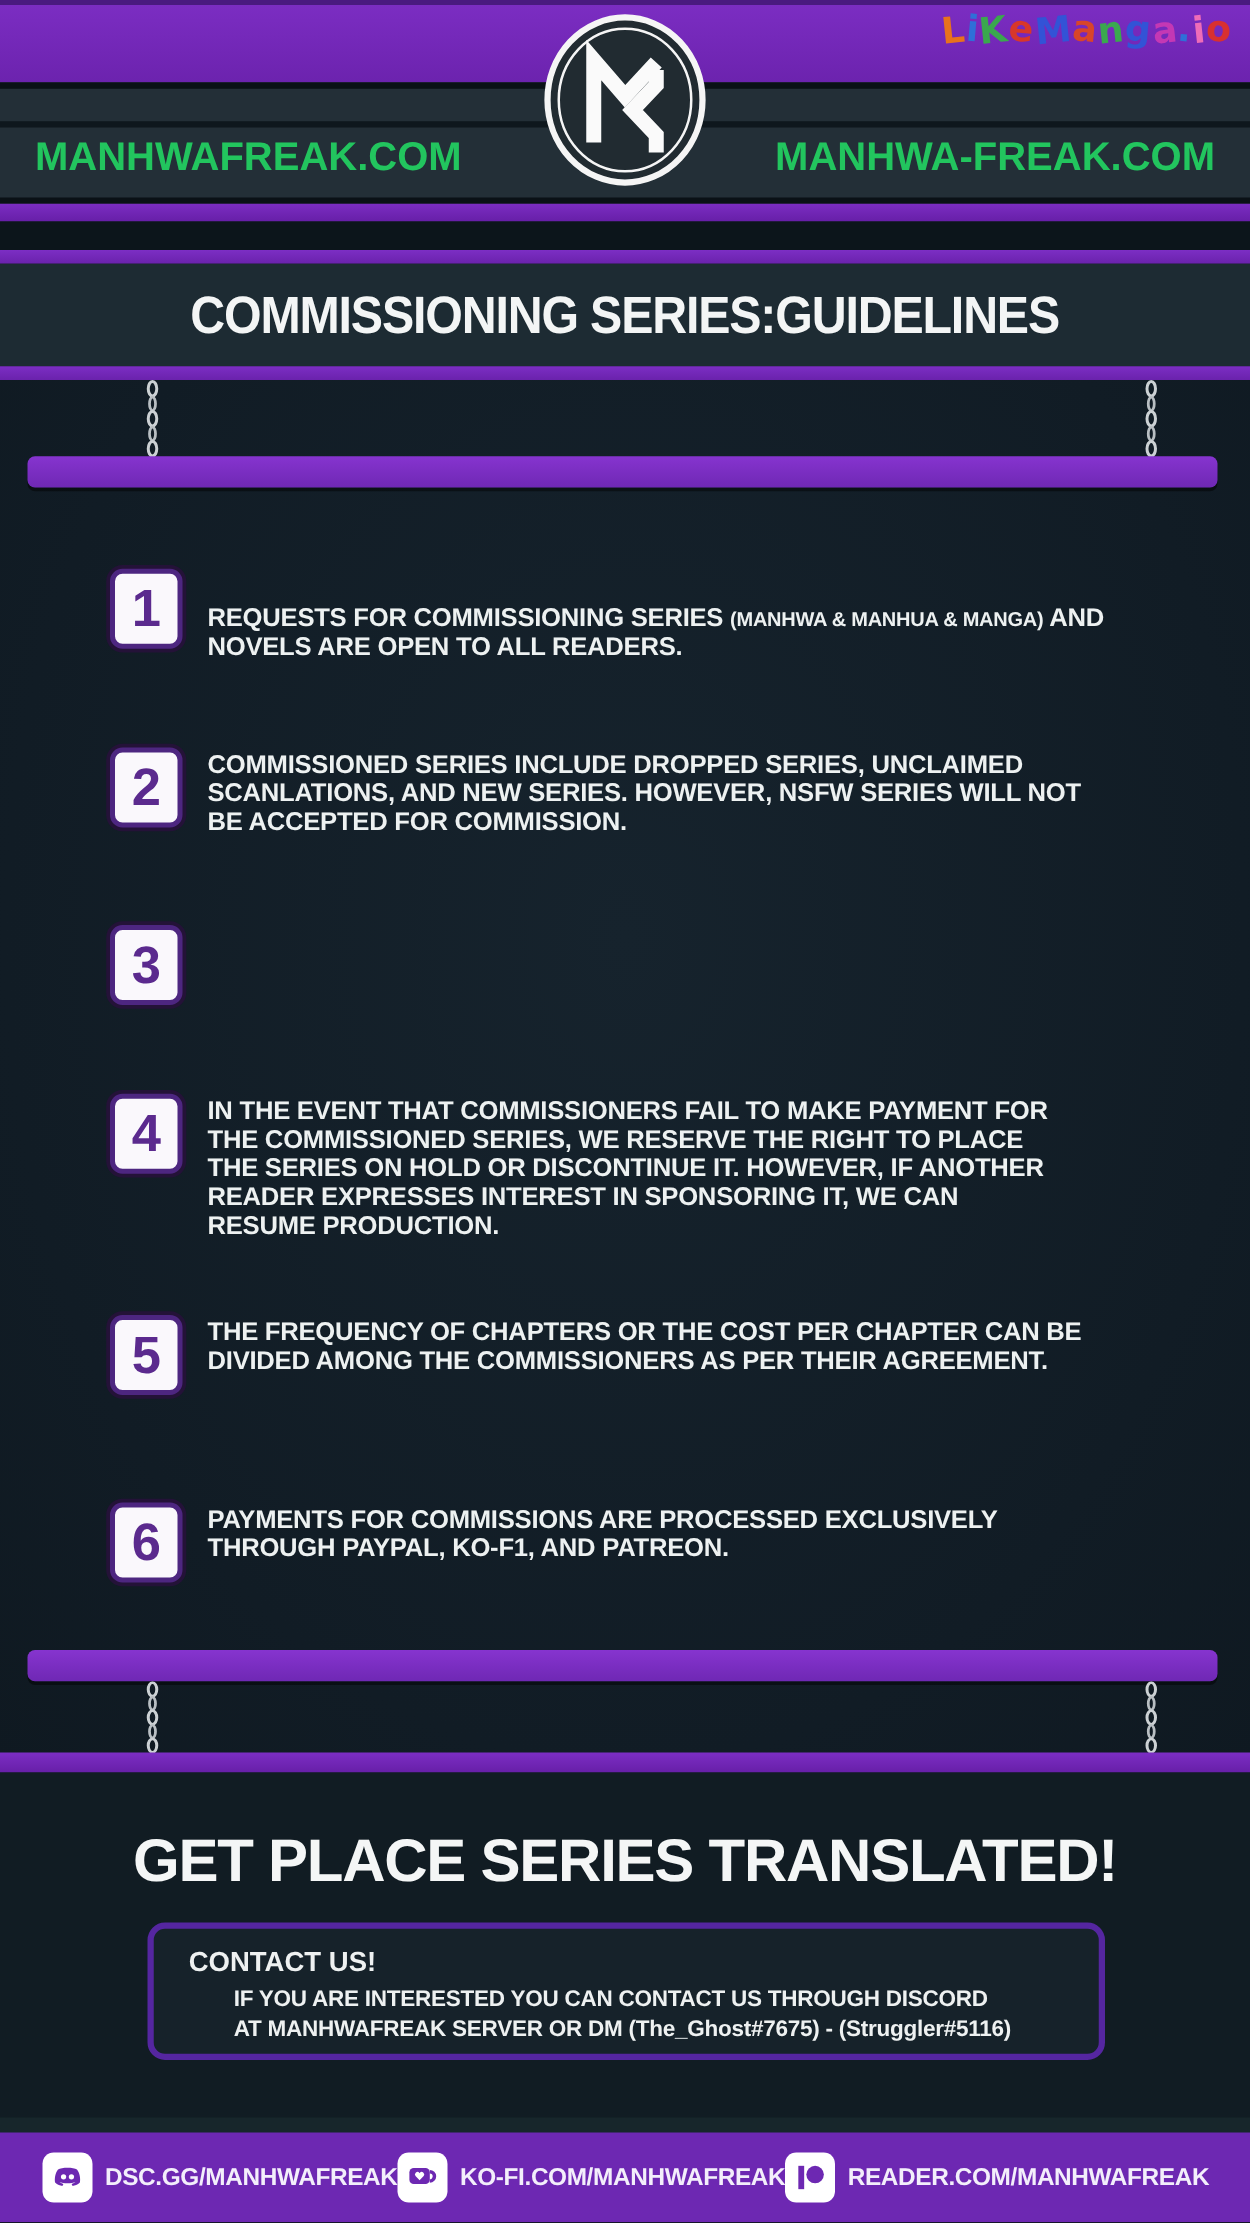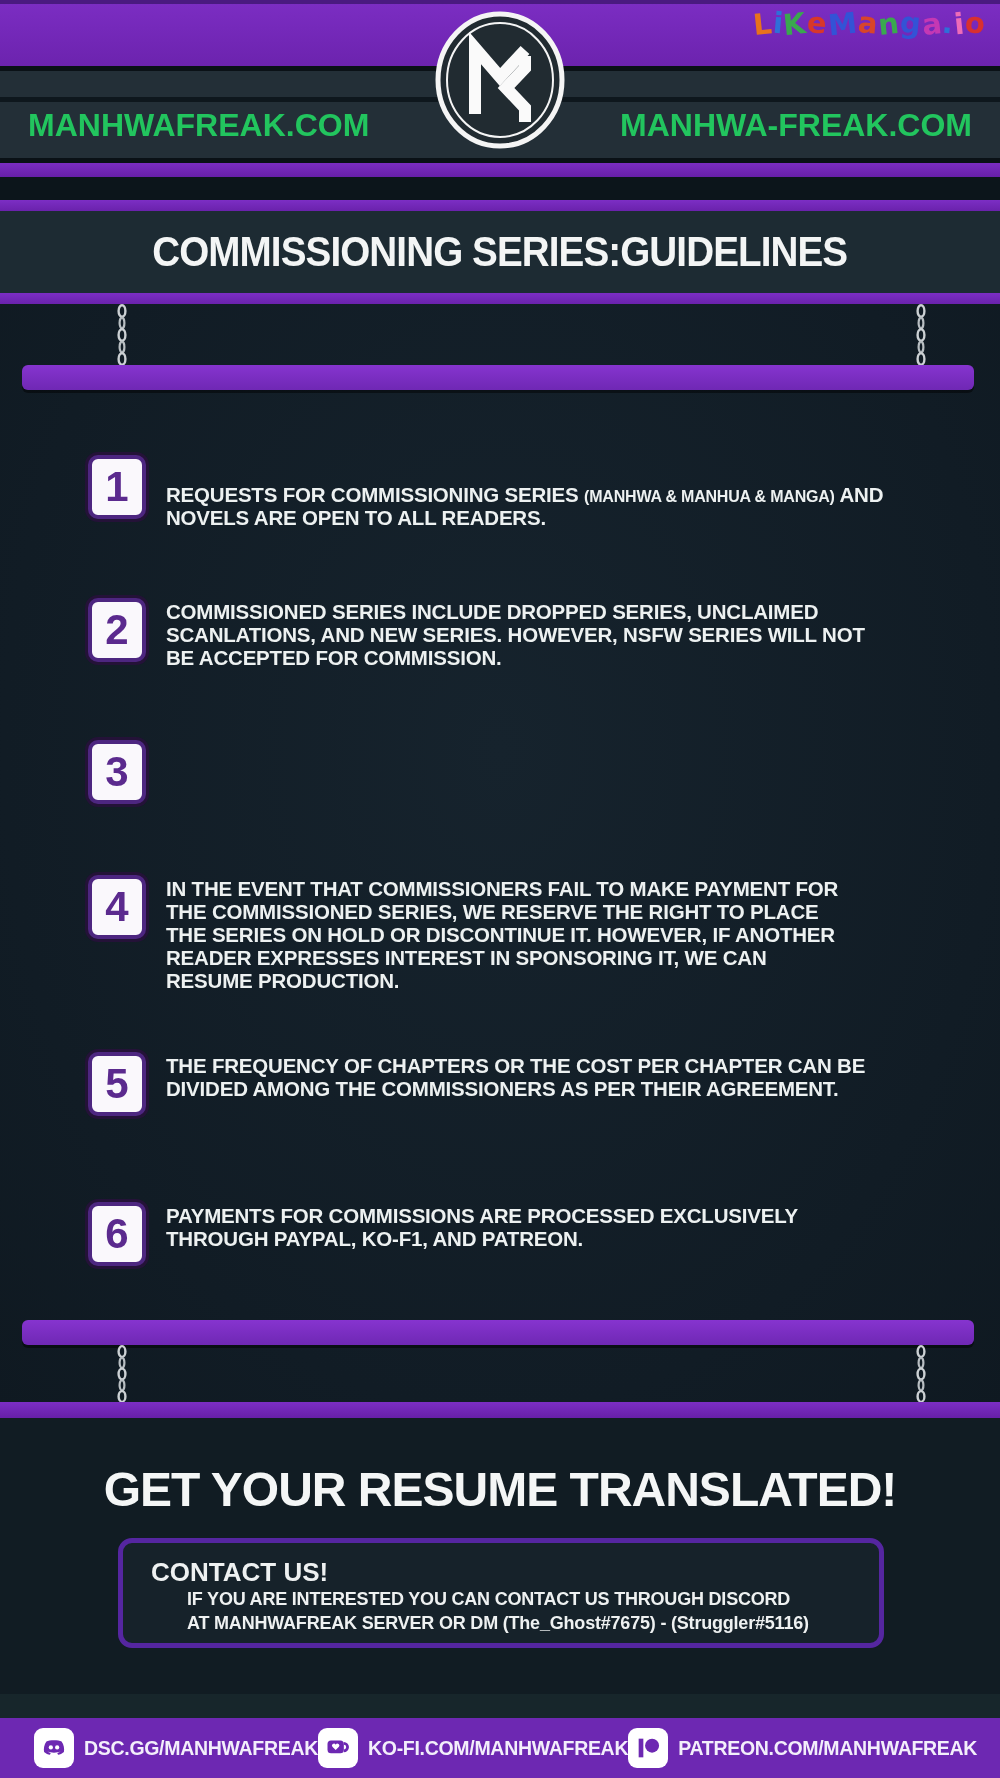--- a/index.html
+++ b/index.html
@@ -54,25 +54,25 @@
     color:#edf1f1;max-width:730px;padding-top:3px;}
   .item-text .small{font-size:16px;}
   .i1{top:151px;} .i2{top:294px;} .i3{top:436px;} .i4{top:571px;} .i5{top:748px;} .i6{top:898px;}
   
   .footer{position:relative;width:100%;height:360px;background:#111c23;}
   .cta-heading{position:absolute;top:44px;left:0;right:0;text-align:center;
     font-size:48px;font-weight:bold;letter-spacing:-1px;color:#f4f6f6;}
   .contact-box{position:absolute;left:118px;width:756px;top:120px;height:100px;
     border:5px solid #5526a0;border-radius:14px;background:#16222a;
     box-sizing:content-box;padding:0;}
-  .contact-title{position:absolute;left:28px;top:14px;font-size:26px;font-weight:bold;}
+  .contact-title{position:absolute;left:28px;top:14px;font-size:22px;font-weight:bold;}
   .contact-line1{position:absolute;left:64px;top:46px;font-size:18px;font-weight:bold;letter-spacing:-0.2px;}
   .contact-line2{position:absolute;left:64px;top:70px;font-size:18px;font-weight:bold;letter-spacing:-0.2px;}
   .pre-bar{position:absolute;left:0;right:0;bottom:56px;height:28px;background:#17262b;}
-  .footer-bar{position:absolute;left:0;right:0;bottom:0;height:60px;background:#6d28b2;
+  .footer-bar{position:absolute;left:0;right:0;bottom:0;height:72px;background:#6d28b2;
     display:flex;align-items:center;justify-content:space-between;padding:0 34px;box-sizing:border-box;}
   .social{display:flex;align-items:center;gap:10px;text-decoration:none;color:#f3eefb;}
   .social-icon{width:40px;height:40px;background:#ffffff;border-radius:9px;
     display:flex;align-items:center;justify-content:center;}
   .social-label{font-size:19.5px;font-weight:bold;letter-spacing:-0.3px;color:#f3eefb;white-space:nowrap;}
 </style>
 </head>
 <body>
 
 <div class="page">
@@ -162,21 +162,21 @@
       <ellipse cx="6" cy="7" rx="3.4" ry="5.8" fill="none" stroke="#ccd1d4" stroke-width="2.4"></ellipse>
       <ellipse cx="6" cy="19" rx="2.4" ry="5.4" fill="none" stroke="#b9bfc3" stroke-width="2.2"></ellipse>
       <ellipse cx="6" cy="31" rx="3.4" ry="5.8" fill="none" stroke="#ccd1d4" stroke-width="2.4"></ellipse>
       <ellipse cx="6" cy="43" rx="2.4" ry="5.4" fill="none" stroke="#b9bfc3" stroke-width="2.2"></ellipse>
       <ellipse cx="6" cy="55" rx="3.4" ry="5.8" fill="none" stroke="#ccd1d4" stroke-width="2.4"></ellipse>
     </svg>
     <div class="bottom-stripe"></div>
   </div>
 
   <div class="footer">
-    <div class="cta-heading">GET YOUR RESUME TRANSLATED!</div>
+    <div class="cta-heading">GET PLACE SERIES TRANSLATED!</div>
     <div class="contact-box">
       <div class="contact-title">CONTACT US!</div>
       <div class="contact-line1">IF YOU ARE INTERESTED YOU CAN CONTACT US THROUGH DISCORD</div>
       <div class="contact-line2">AT MANHWAFREAK SERVER OR DM (The_Ghost#7675) - (Struggler#5116)</div>
     </div>
     <div class="pre-bar"></div>
     <div class="footer-bar">
       <div class="social">
         <span class="social-icon">
           <svg width="28" height="28" viewBox="0 0 24 24">
@@ -197,18 +197,18 @@
         </span>
         <span class="social-label">KO-FI.COM/MANHWAFREAK</span>
       </div>
       <div class="social">
         <span class="social-icon">
           <svg width="28" height="28" viewBox="0 0 24 24">
             <rect x="4" y="4" width="4" height="16" fill="#6d28b2"></rect>
             <circle cx="15.5" cy="10" r="6" fill="#6d28b2"></circle>
           </svg>
         </span>
-        <span class="social-label">PATREON.COM/MANHWAFREAK</span>
+        <span class="social-label">READER.COM/MANHWAFREAK</span>
       </div>
     </div>
   </div>
 
 </div>
 
 </body></html>

